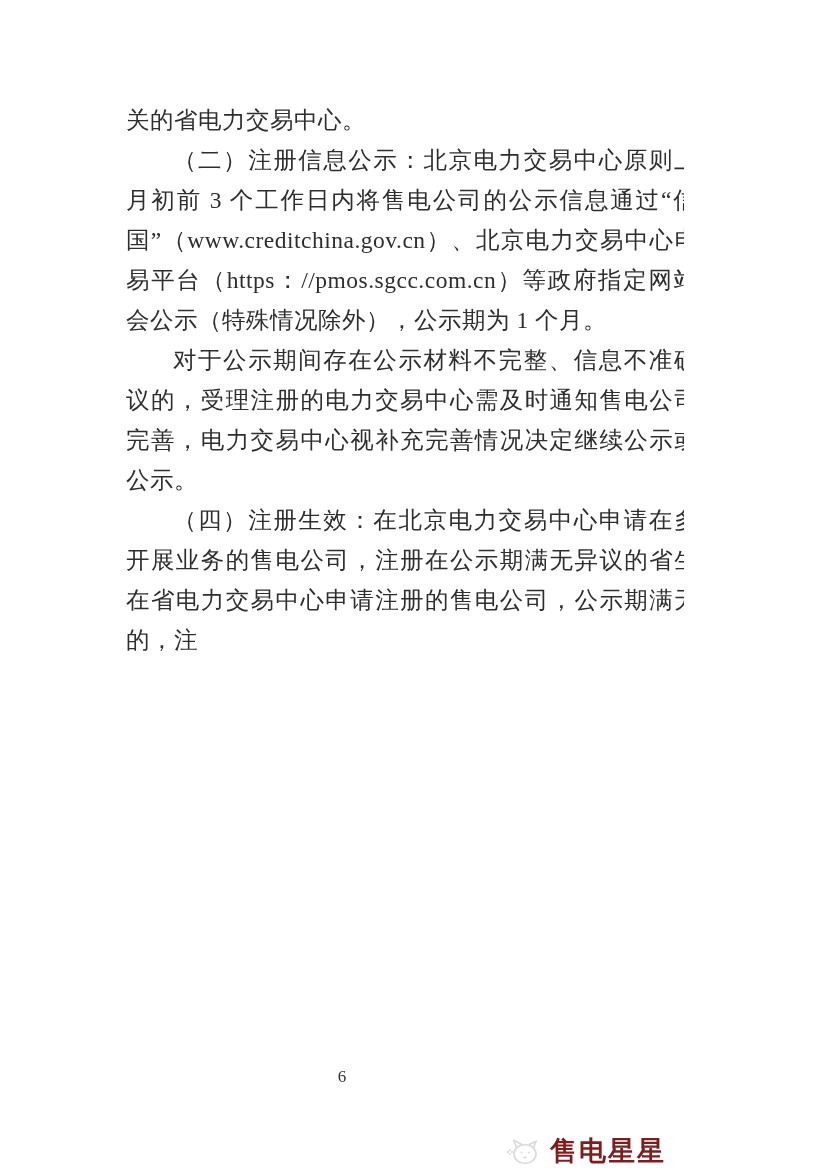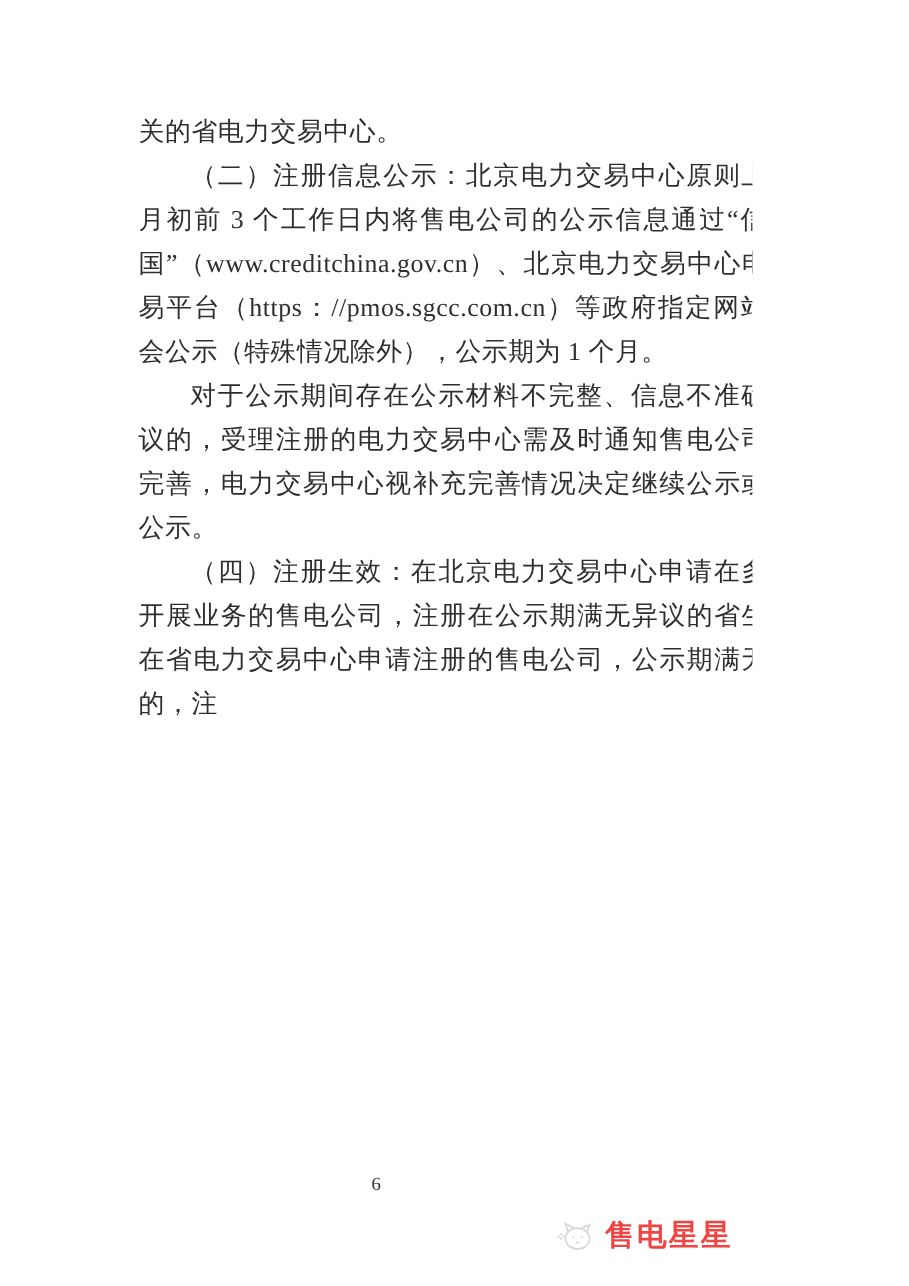--- a/index.html
+++ b/index.html
@@ -39,25 +39,25 @@
     left: 0;
     width: 100%;
     text-align: center;
     font-size: 17px;
     color: #333333;
     font-family: "Liberation Serif", "DejaVu Serif", serif;
   }
   .watermark {
     position: absolute;
     right: 18px;
-    bottom: 28px;
+    bottom: 0;
     display: flex;
     align-items: center;
     gap: 9px;
-    color: #ef4444;
+    color: #7f1d1d;
     font-size: 27px;
     font-weight: bold;
     font-family: "Liberation Sans", "DejaVu Sans", sans-serif;
     letter-spacing: 2px;
     user-select: none;
   }
   .watermark svg {
     display: block;
   }
 </style>

